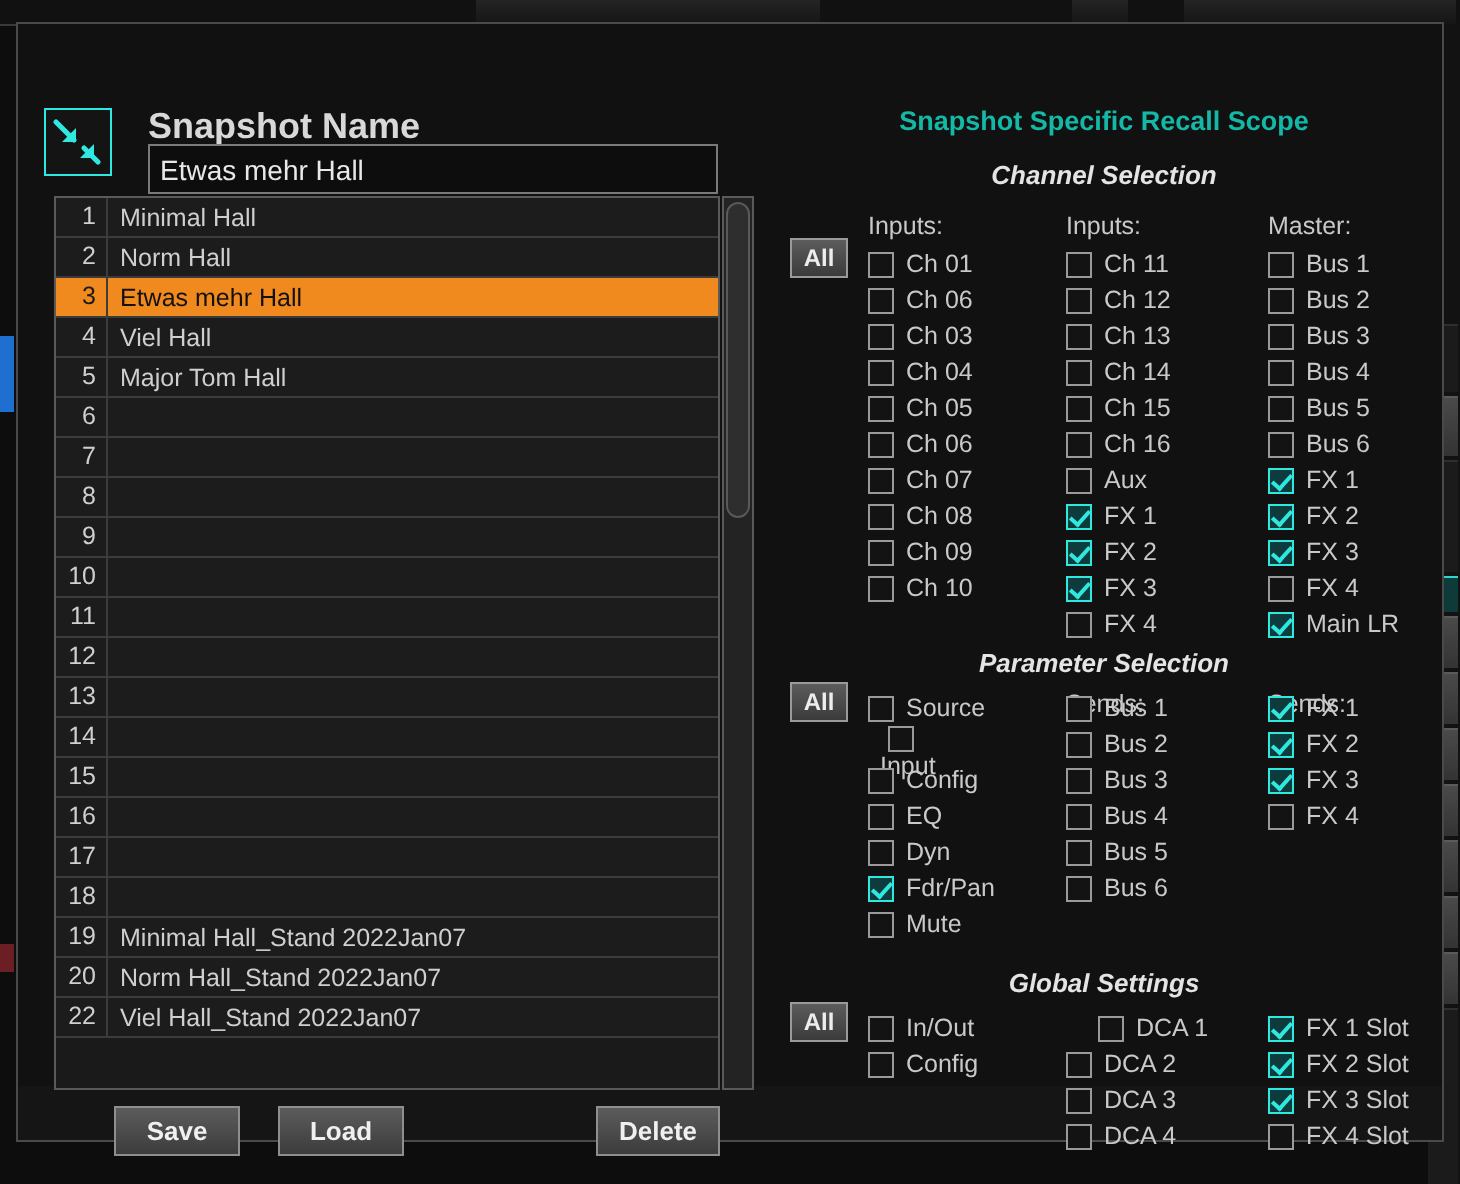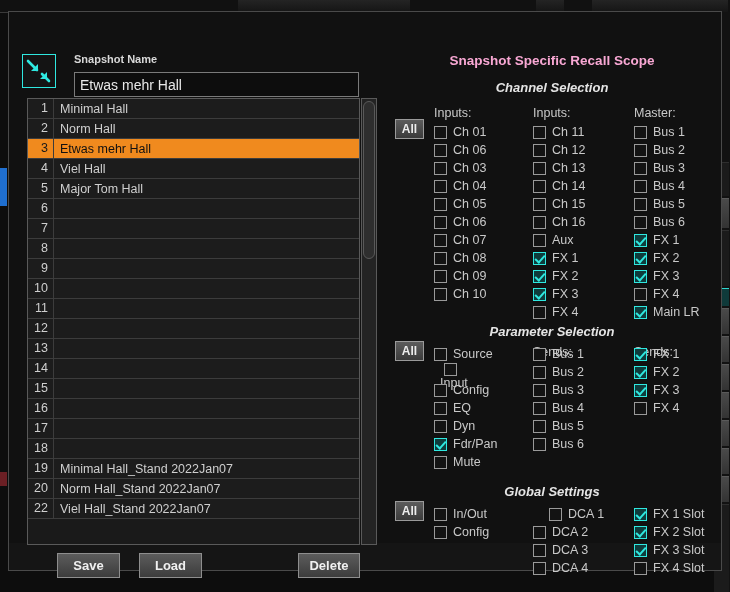--- a/index.html
+++ b/index.html
@@ -102,21 +102,21 @@
   
   .snapicon {
     position: absolute; left: 13px; top: 42px;
     width: 34px; height: 34px;
     border: 1px solid #2fe8e0;
     background: #141414;
     box-sizing: border-box;
   }
   .lbl-snapname {
     position: absolute; left: 65px; top: 41px;
-    color: #d8d8d8; font-size: 11px; font-weight: bold;
+    color: #d8d8d8; font-size: 18px; font-weight: bold;
   }
   .name-input {
     position: absolute; left: 65px; top: 60px;
     width: 285px; height: 25px;
     background: #0d0d0d;
     border: 1px solid #7a7a7a;
     box-sizing: border-box;
     color: #e8e8e8;
     font-size: 14px;
     font-family: "Liberation Sans", sans-serif;
@@ -184,21 +184,21 @@
     display: flex; align-items: center; justify-content: center;
   }
   .btn.save { left: 30px; width: 63px; }
   .btn.load { left: 112px; width: 63px; }
   .btn.del  { left: 271px; width: 62px; }
 
   
   .hdr-main {
     position: absolute; left: 383px; top: 41px; width: 320px;
     text-align: center;
-    color: #f9a8d4; font-size: 13.5px; font-weight: bold;
+    color: #14b8a6; font-size: 13.5px; font-weight: bold;
   }
   .hdr-sec {
     position: absolute; width: 320px; left: 383px;
     text-align: center;
     color: #e4e4e4; font-size: 13px; font-weight: bold; font-style: italic;
   }
   .allbtn {
     position: absolute;
     width: 29px; height: 20px;
     background: linear-gradient(#5c5c5c, #3b3b3b);

